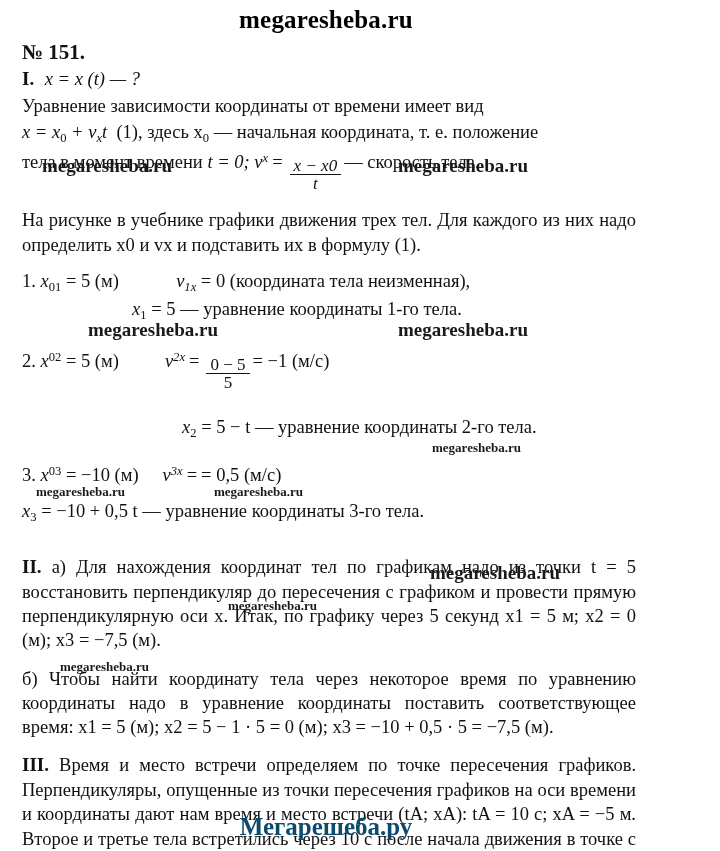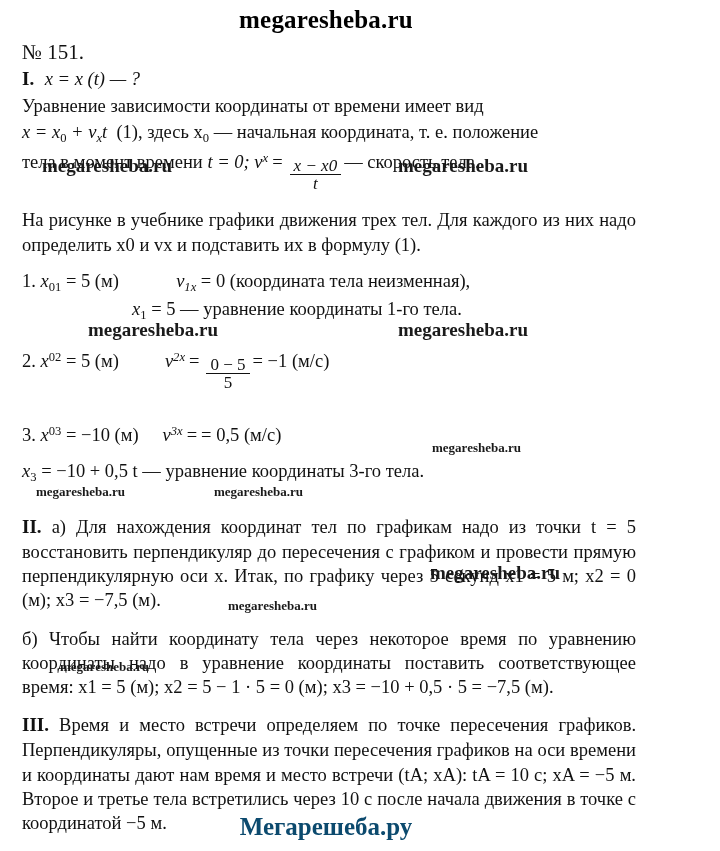--- a/index.html
+++ b/index.html
@@ -33,21 +33,21 @@
     font-size:25px;
     font-weight:700;
     color:#0c4a6e;
   }
   .content{
     position:relative;
     margin:6px 16px 0 22px;
   }
   .tasknum{
     font-size:21px;
-    font-weight:400;
+    font-weight:700;
     margin-bottom:2px;
   }
   .line{
     font-size:18.5px;
     line-height:1.30;
     margin:2px 0;
     position:relative;
   }
   .ital{font-style:italic;}
   .sub{font-size:0.68em;vertical-align:-0.28em;font-style:italic;}
@@ -145,20 +145,24 @@
       <span>= 5 (м)</span>
       <span style="display:inline-block;width:46px;"></span>
       <span class="ital">v</span><span class="sub">2x</span>
       <span style="margin:0 4px;">=</span>
       <span class="frac">
         <span class="num">0 − 5</span>
         <span class="den">5</span>
       </span>
       <span>= −1 (м/с)</span>
     </div>
+    <div class="line indent4" style="margin-top:14px;">
+      <span class="ital">x</span><span class="subn">2</span>
+      <span>= 5 − t — уравнение координаты 2-го тела.</span>
+    </div>
 
     <div class="line blockrow" style="margin-top:22px;">
       <span>3.</span>&nbsp;
       <span class="ital">x</span><span class="subn">03</span>&nbsp;
       <span>= −10 (м)</span>
       <span style="display:inline-block;width:24px;"></span>
       <span class="ital">v</span><span class="sub">3x</span>
       <span style="margin:0 4px;">=</span>
       <span>= 0,5 (м/с)</span>
     </div>

